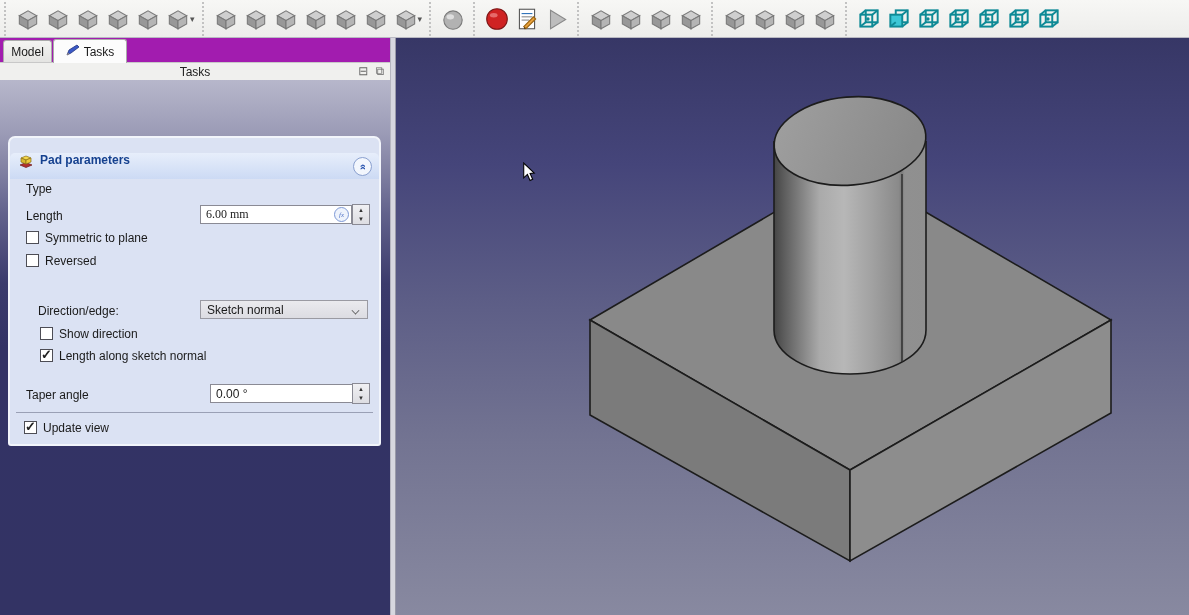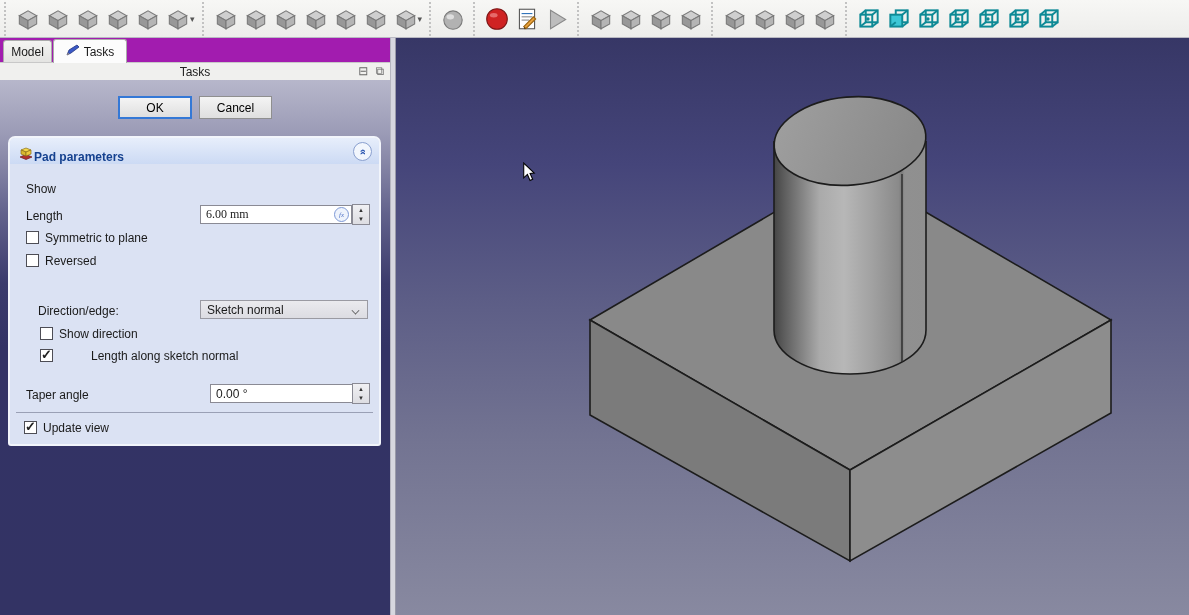--- a/index.html
+++ b/index.html
@@ -34,23 +34,23 @@
   .panel-body{position:absolute;left:0;top:42px;width:390px;height:535px;
       background:linear-gradient(#b7b7cb 0%,#9b9bb6 10%,#62628c 25%,#3b3b6c 38%,#333365 50%,#333364 100%);}
   .btn-row{position:absolute;left:0;top:16px;width:100%;height:24px;}
   .btn{position:absolute;height:23px;font-size:12px;font-family:"Liberation Sans",sans-serif;
        background:linear-gradient(#f4f4f4,#dfdfdf);border:1px solid #8f8f8f;cursor:default;}
   .btn-ok{left:118px;width:74px;border:2px solid #3478d6;}
   .btn-cancel{left:199px;width:73px;}
   
   .taskbox{position:absolute;left:8px;top:56px;width:373px;height:310px;background:#dbe2f3;
            border:2px solid #f2f5fb;border-radius:7px 7px 3px 3px;box-sizing:border-box;}
-  .tb-header{position:absolute;left:0;top:0;width:100%;height:26px;
+  .tb-header{position:absolute;left:0;top:15px;width:100%;height:26px;
              background:linear-gradient(#e7eefb,#ccdaf4);border-radius:5px 5px 0 0;
-             display:flex;align-items:flex-end;padding-left:8px;box-sizing:border-box;gap:0;}
+             display:flex;align-items:flex-start;padding-left:8px;box-sizing:border-box;gap:6px;}
   .tb-header .title{color:#15418f;font-weight:bold;font-size:12px;}
   .collapse-btn{position:absolute;right:7px;top:4px;width:17px;height:17px;border-radius:50%;
                 border:1px solid #8aa0cf;background:#f2f6fd;color:#2a55b0;display:flex;
                 align-items:center;justify-content:center;font-size:11px;cursor:default;}
   .collapse-btn i{display:inline-block;transform:rotate(-90deg);font-style:normal;font-weight:bold;}
   .row-label{position:absolute;left:16px;font-size:12px;}
   .combo{position:absolute;height:19px;box-sizing:border-box;border:1px solid #9a9aa2;
          background:linear-gradient(#eaeaee,#dcdce2);display:flex;align-items:center;
          justify-content:space-between;padding:0 6px;font-size:12px;cursor:default;}
   .chev{width:9px;height:6px;position:relative;}
@@ -381,42 +381,38 @@
   </div>
   <div class="panel-titlebar">
     <span class="panel-title">Tasks</span>
     <span class="pt-icons">
       <span>⊟</span>
       <span>⧉</span>
     </span>
   </div>
 
   <div class="panel-body">
-    <div class="btn-row">
-      <button class="btn btn-ok">OK</button>
-      <button class="btn btn-cancel">Cancel</button>
-    </div>
 
     <div class="taskbox">
       <div class="tb-header">
         <span>
           <svg width="16" height="16" viewBox="0 0 16 16">
             <polygon points="2,12 8,14.5 14,12 8,9.5" fill="#b03030" stroke="#701818" stroke-width="0.7"></polygon>
             <polygon points="3,5 8,7 13,5 8,3" fill="#f4d84b" stroke="#8a6d14" stroke-width="0.7"></polygon>
             <polygon points="3,5 3,9 8,11 8,7" fill="#d9b92e" stroke="#8a6d14" stroke-width="0.7"></polygon>
             <polygon points="13,5 13,9 8,11 8,7" fill="#ecc93c" stroke="#8a6d14" stroke-width="0.7"></polygon>
           </svg>
         </span>
         <span class="title">Pad parameters</span>
         <span class="collapse-btn">
             <i>»</i>
           </span>
       </div>
 
-      <span class="row-label" style="top:44px;">Show</span>
+      <span class="row-label" style="top:44px;">Type</span>
 
       <span class="row-label" style="top:71px;">Length</span>
       <div class="field" style="left:190px;top:67px;width:152px;font-family:Liberation Serif, serif;">
         <span class="val">6.00 mm</span>
         <span class="fx-icon">fx</span>
       </div>
       <div class="spinner" style="position:absolute;left:342px;top:67px;">
         <span>▲</span>
         <span>▼</span>
       </div>
@@ -428,21 +424,21 @@
       <span class="cb-label" style="left:35px;top:116px;">Reversed</span>
 
       <span class="row-label" style="left:28px;top:166px;">Direction/edge:</span>
       <div class="combo" style="left:190px;top:162px;width:168px;">
         <span>Sketch normal</span>
         <span class="chev"></span>
       </div>
       <span class="cb" style="left:30px;top:189px;" data-checked="false"></span>
       <span class="cb-label" style="left:49px;top:189px;">Show direction</span>
       <span class="cb" style="left:30px;top:211px;" data-checked="true"></span>
-      <span class="cb-label" style="left:49px;top:211px;margin-left:32px;">Length along sketch normal</span>
+      <span class="cb-label" style="left:49px;top:211px;">Length along sketch normal</span>
 
       <span class="row-label" style="top:250px;">Taper angle</span>
       <div class="field" style="left:200px;top:246px;width:160px;">
         <span class="val">0.00 °</span>
         <span class="fx-icon">fx</span>
       </div>
       <div class="spinner" style="position:absolute;left:342px;top:246px;">
         <span>▲</span>
         <span>▼</span>
       </div>

